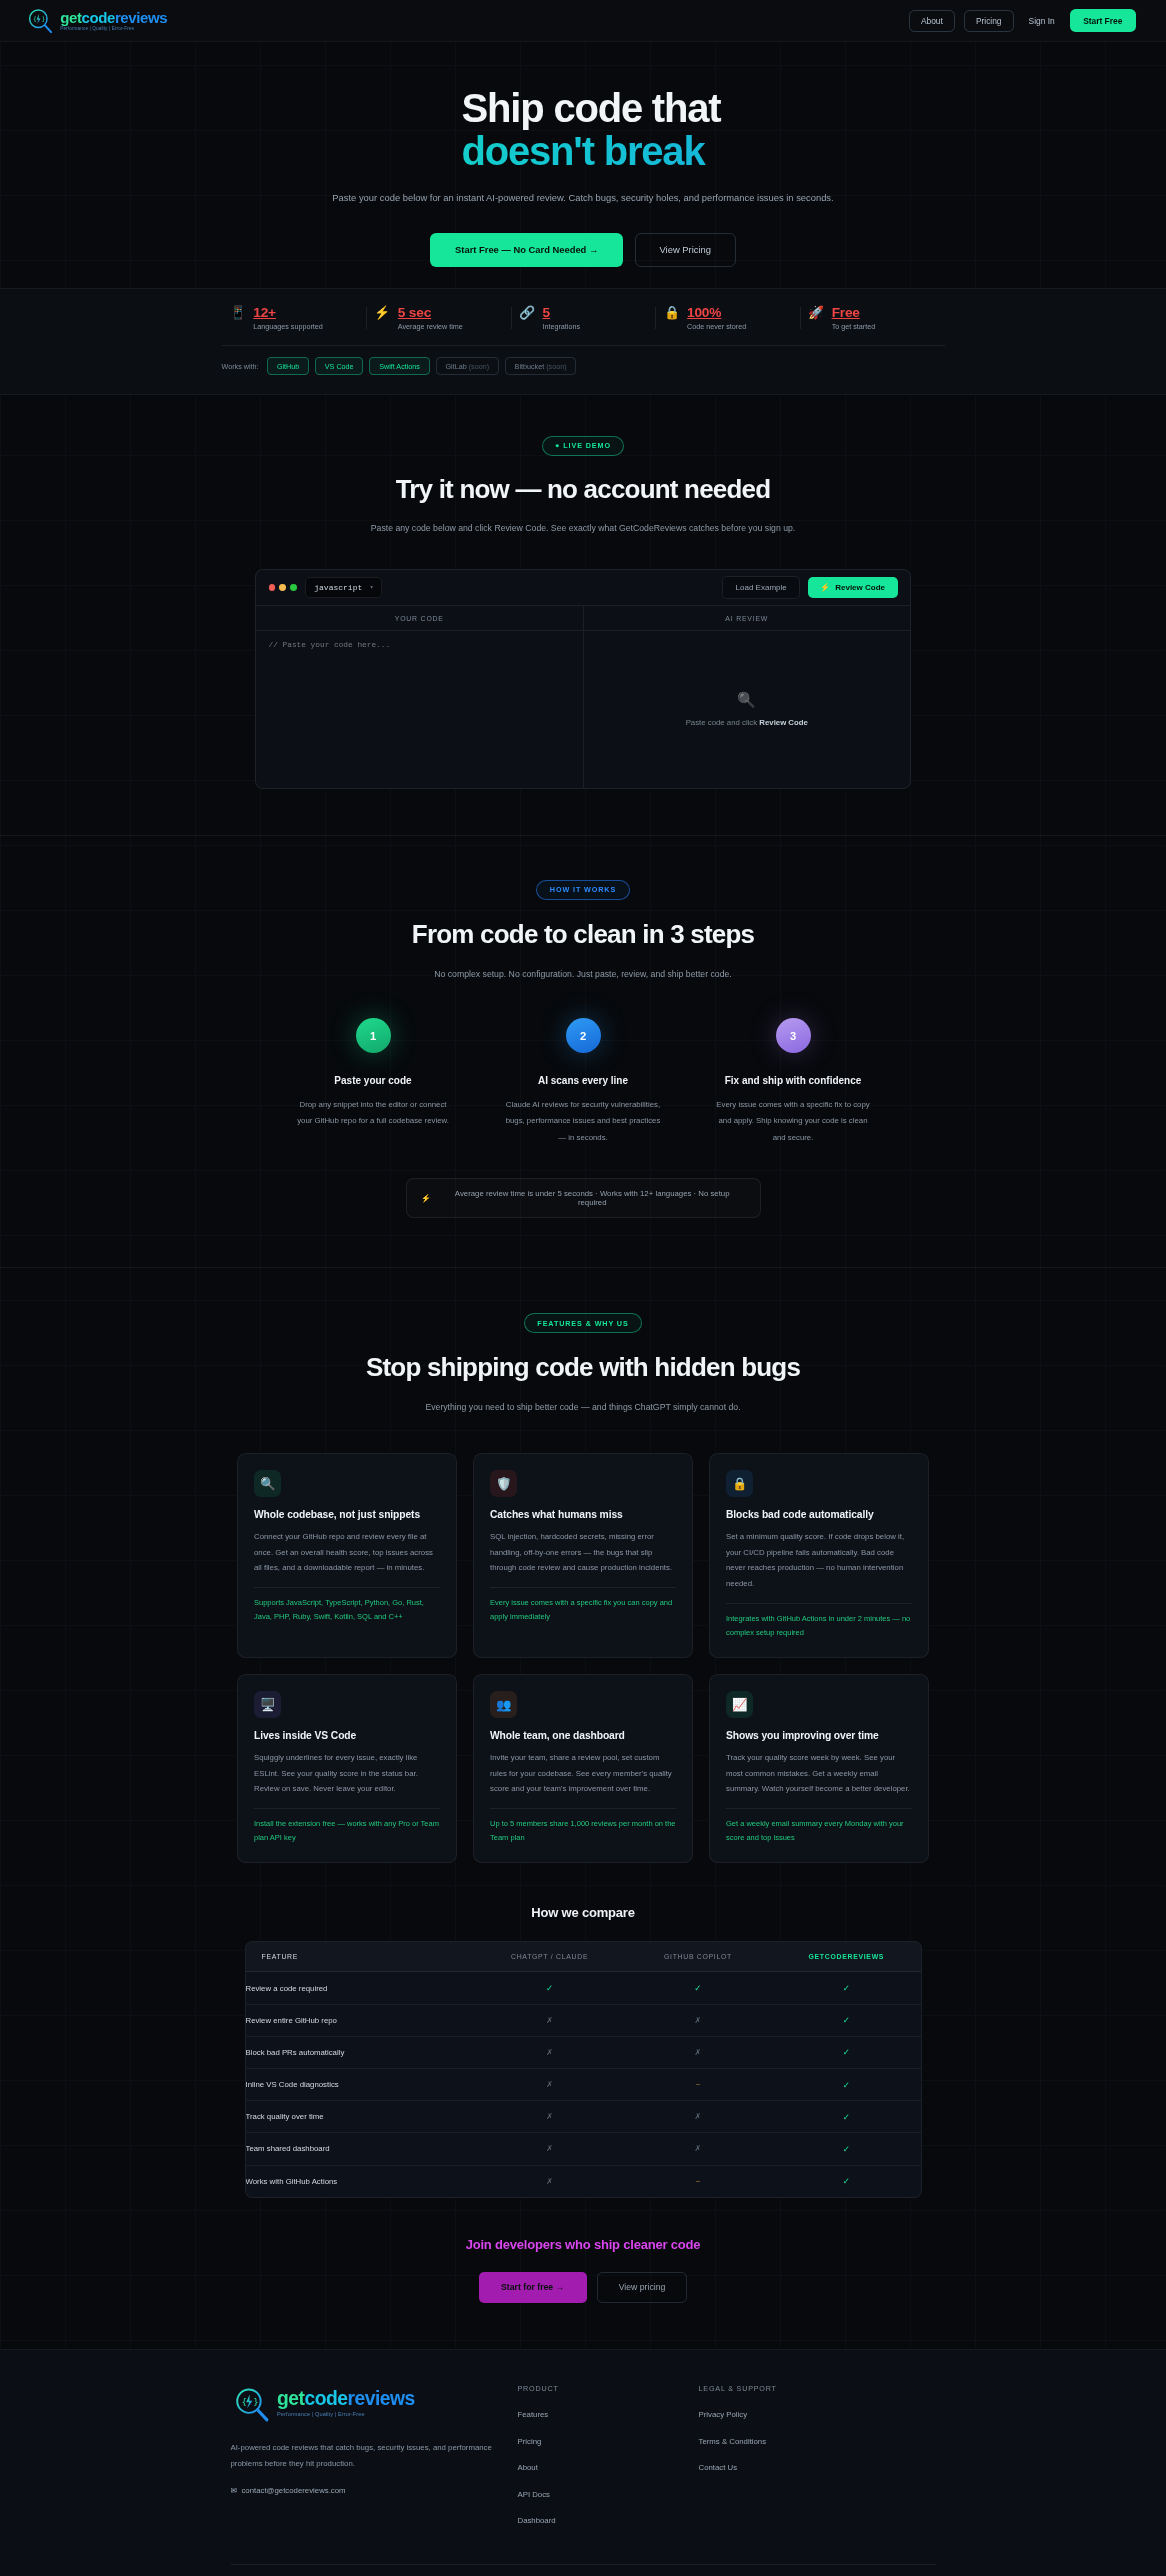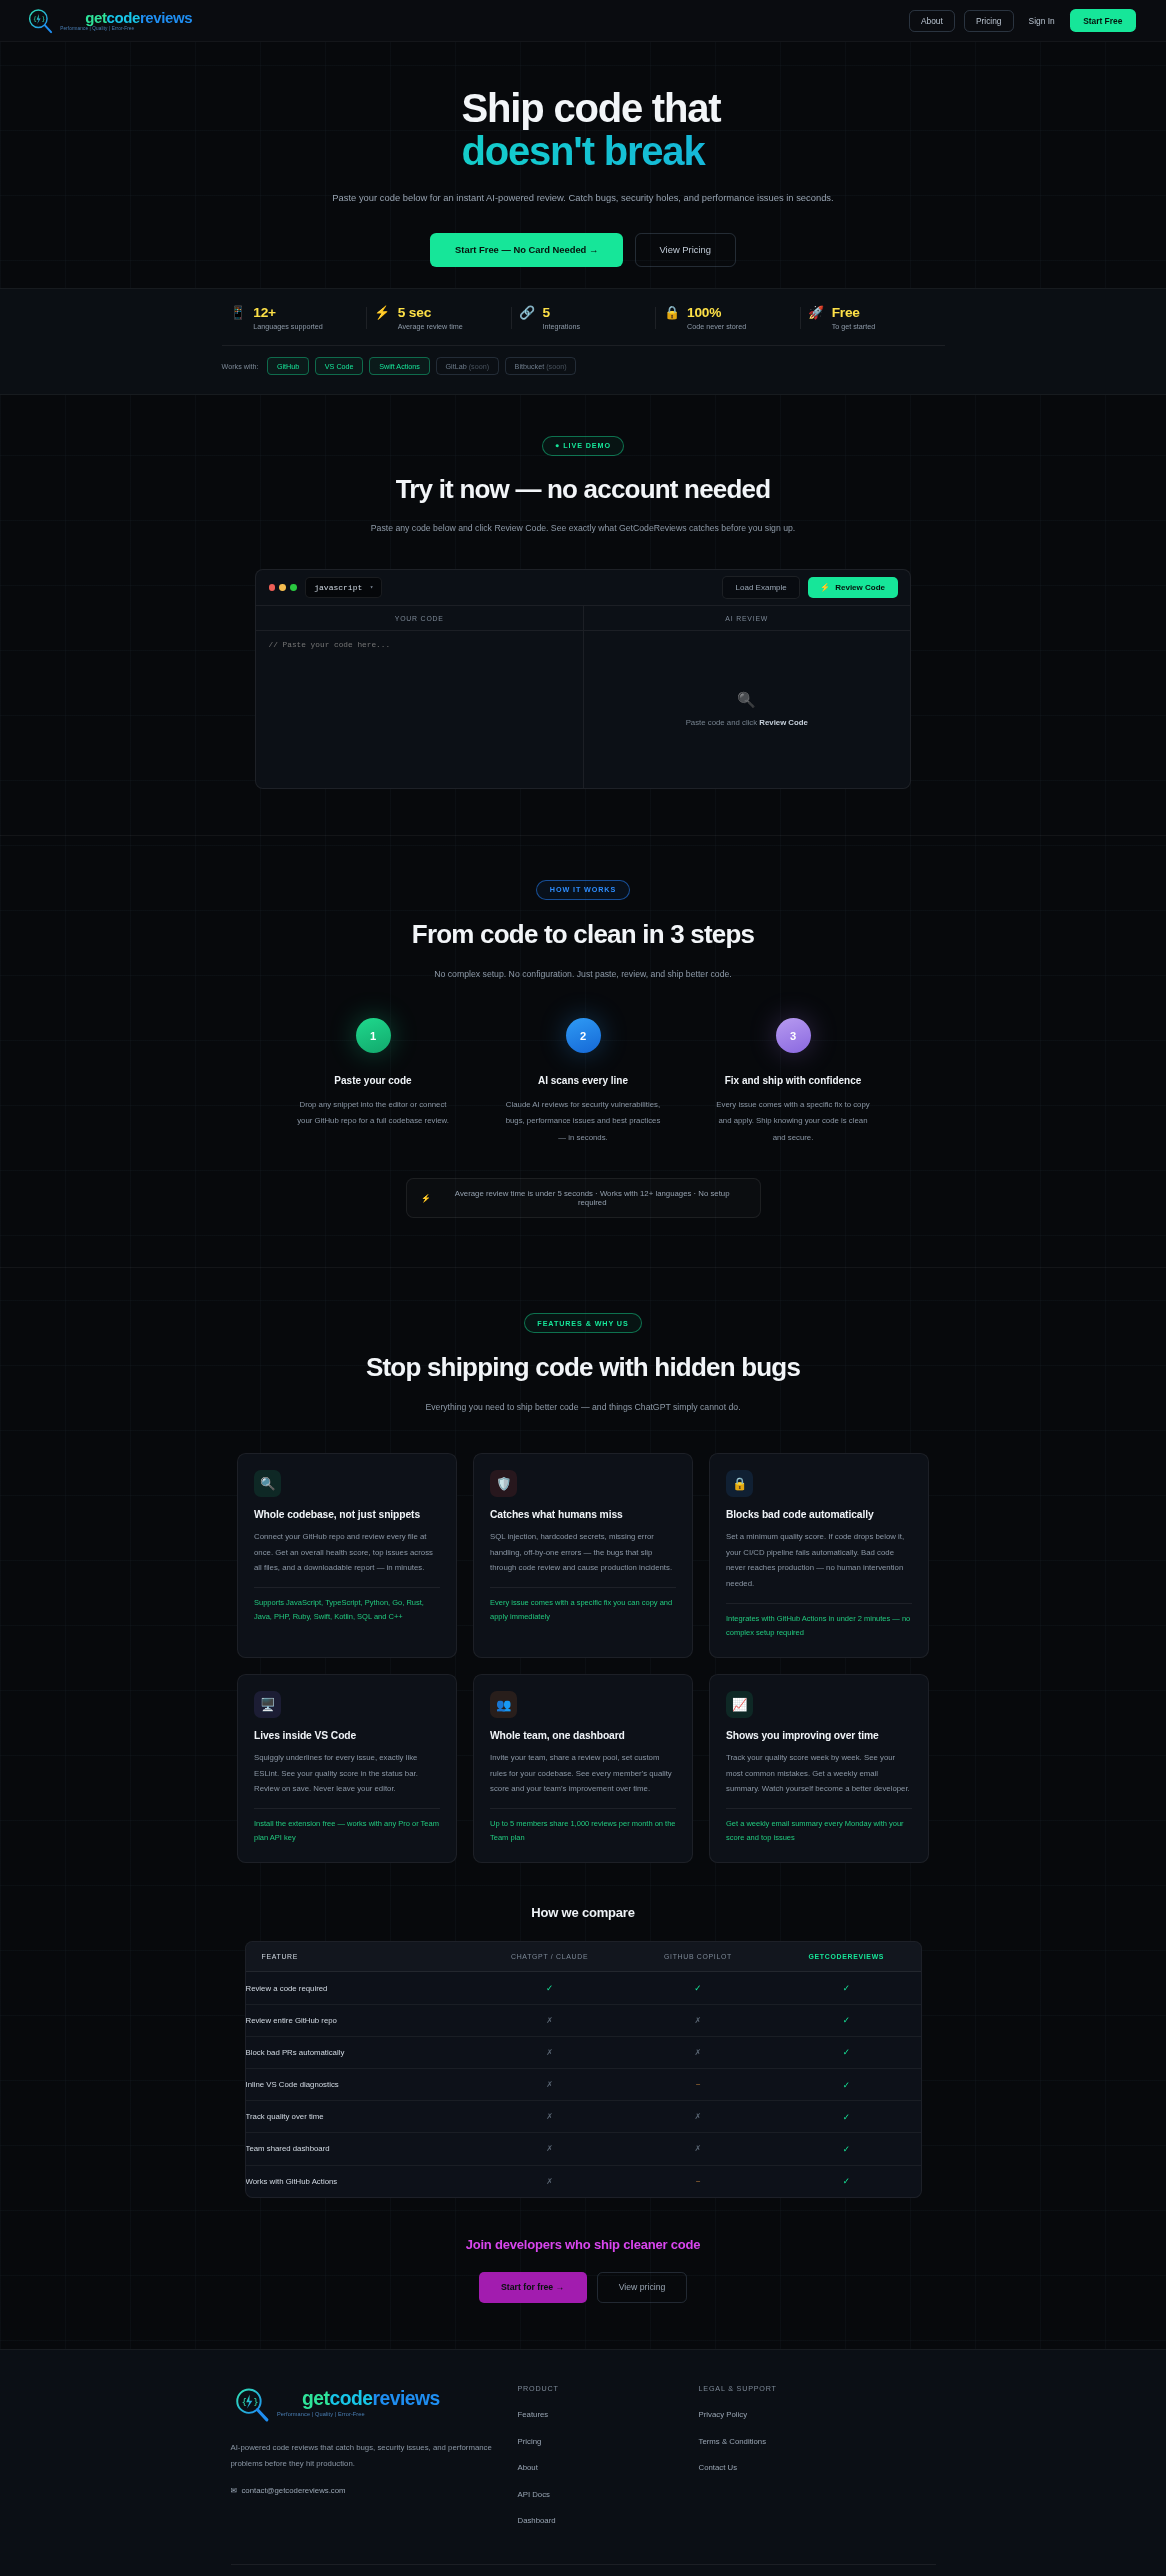--- a/index.html
+++ b/index.html
@@ -26,21 +26,21 @@
     height:42px; display:flex; align-items:center;
     justify-content:space-between;
     padding:0 30px 0 25px;
     background:#0a0c10;
     border-bottom:0.6px solid rgba(255,255,255,0.045);
   }
   .brand { display:flex; align-items:center; gap:6.2px; }
   .brand-mark { width:29px; height:29px; flex:none; }
   .brand-text { display:flex; flex-direction:column; line-height:1; }
   .brand-word { font-size:15px; font-weight:700; letter-spacing:-0.4px; }
-  .bw-get { color:#2fe39a;margin-left:25px; }
+  .bw-get { color:#2fe39a; }
   .bw-code { color:#18c6e8; }
   .bw-reviews { color:#1f8ef1; }
   .brand-tag { font-size:4.7px; color:#4a7fb5; margin-top:1.9px; letter-spacing:0.1px; }
   .nav-right { display:flex; align-items:center; gap:8.7px; }
   .nav-pill {
     border:0.6px solid rgba(120,145,175,0.30);
     border-radius:5.6px; padding:5px 11.2px;
     font-size:8.4px; color:#b9c4d0; background:transparent;
     cursor:pointer;
   }
@@ -84,21 +84,21 @@
     padding:16px 0 18.7px;
   }
   .stats-inner { width:723px; margin:0 auto; }
   .stats-row { display:flex; align-items:center; }
   .stat { flex:1; display:flex; align-items:flex-start; gap:6.9px; padding-left:8.7px; position:relative; }
   .stat + .stat::before {
     content:""; position:absolute; left:0; top:2.5px; bottom:2.5px; width:0.6px;
     background:rgba(255,255,255,0.08);
   }
   .stat-ico { font-size:13px; line-height:1; margin-top:1.2px; }
-  .stat-num { font-size:13.7px; font-weight:800; color:#fde047; letter-spacing:-0.2px; }
+  .stat-num { font-size:13.7px; font-weight:800; color:#ef4444; letter-spacing:-0.2px;text-decoration:underline; }
   .stat-lbl { font-size:7.2px; color:#8e9aa8; margin-top:2.5px; }
   .works-sep { height:0.6px; background:rgba(255,255,255,0.07); margin:13.7px 0 11.2px; }
   .works-row { display:flex; align-items:center; gap:6.2px; }
   .works-label { font-size:7.2px; color:#7d8997; margin-right:2.5px; }
   .chip {
     border-radius:4.4px; padding:3.7px 8.7px; font-size:7.2px; cursor:pointer;
     border:0.6px solid rgba(22,230,153,0.40); color:#16e699; background:rgba(22,230,153,0.05);
   }
   .chip.soon {
     border-color:rgba(125,150,180,0.22); color:#6f7d8c; background:transparent;

